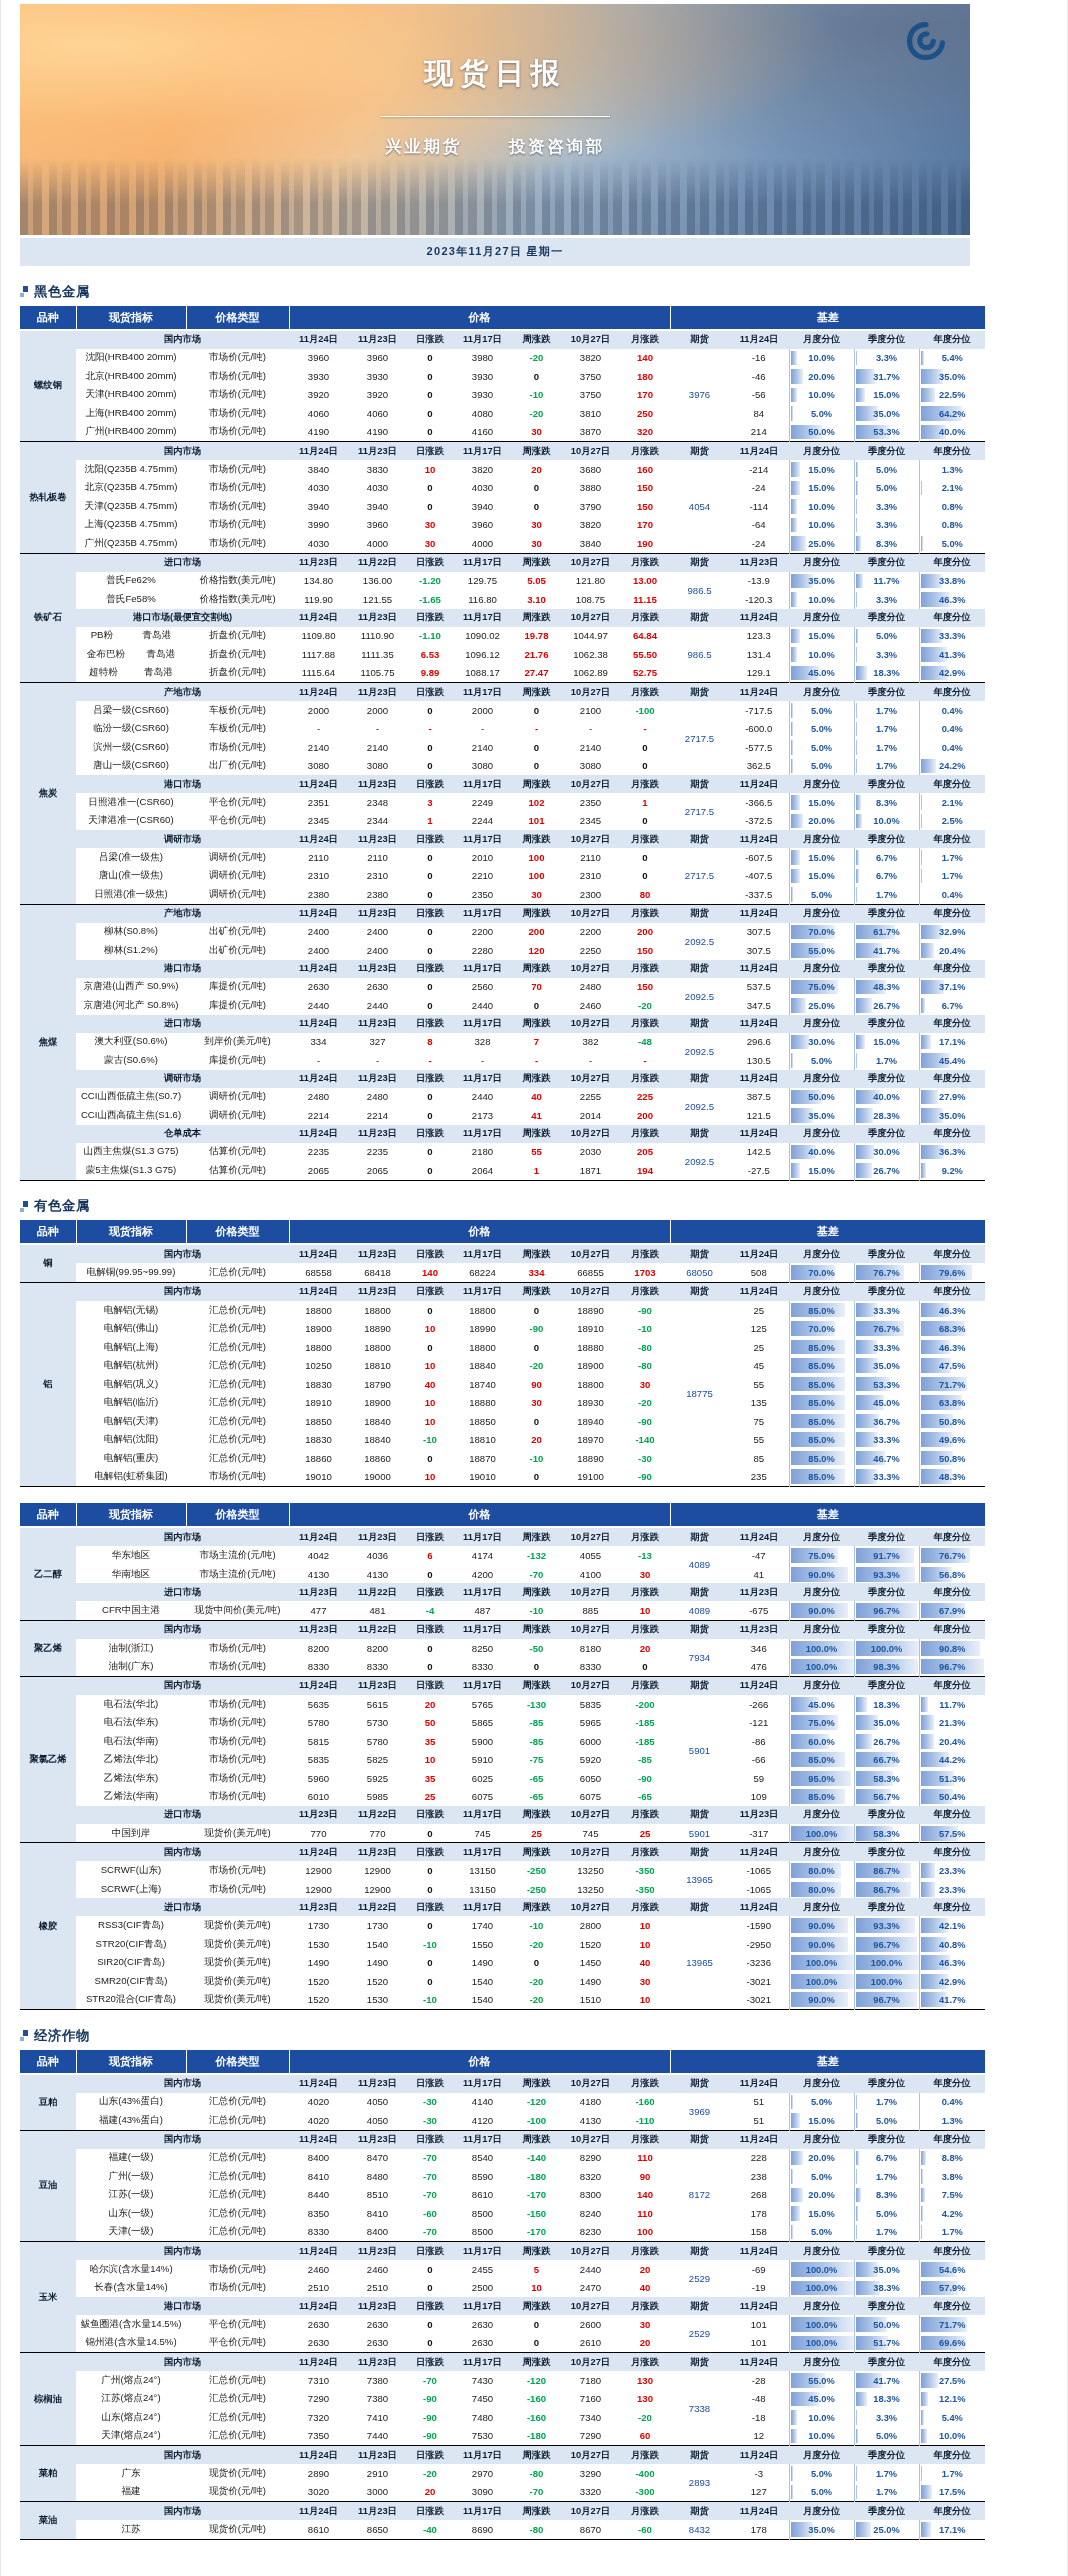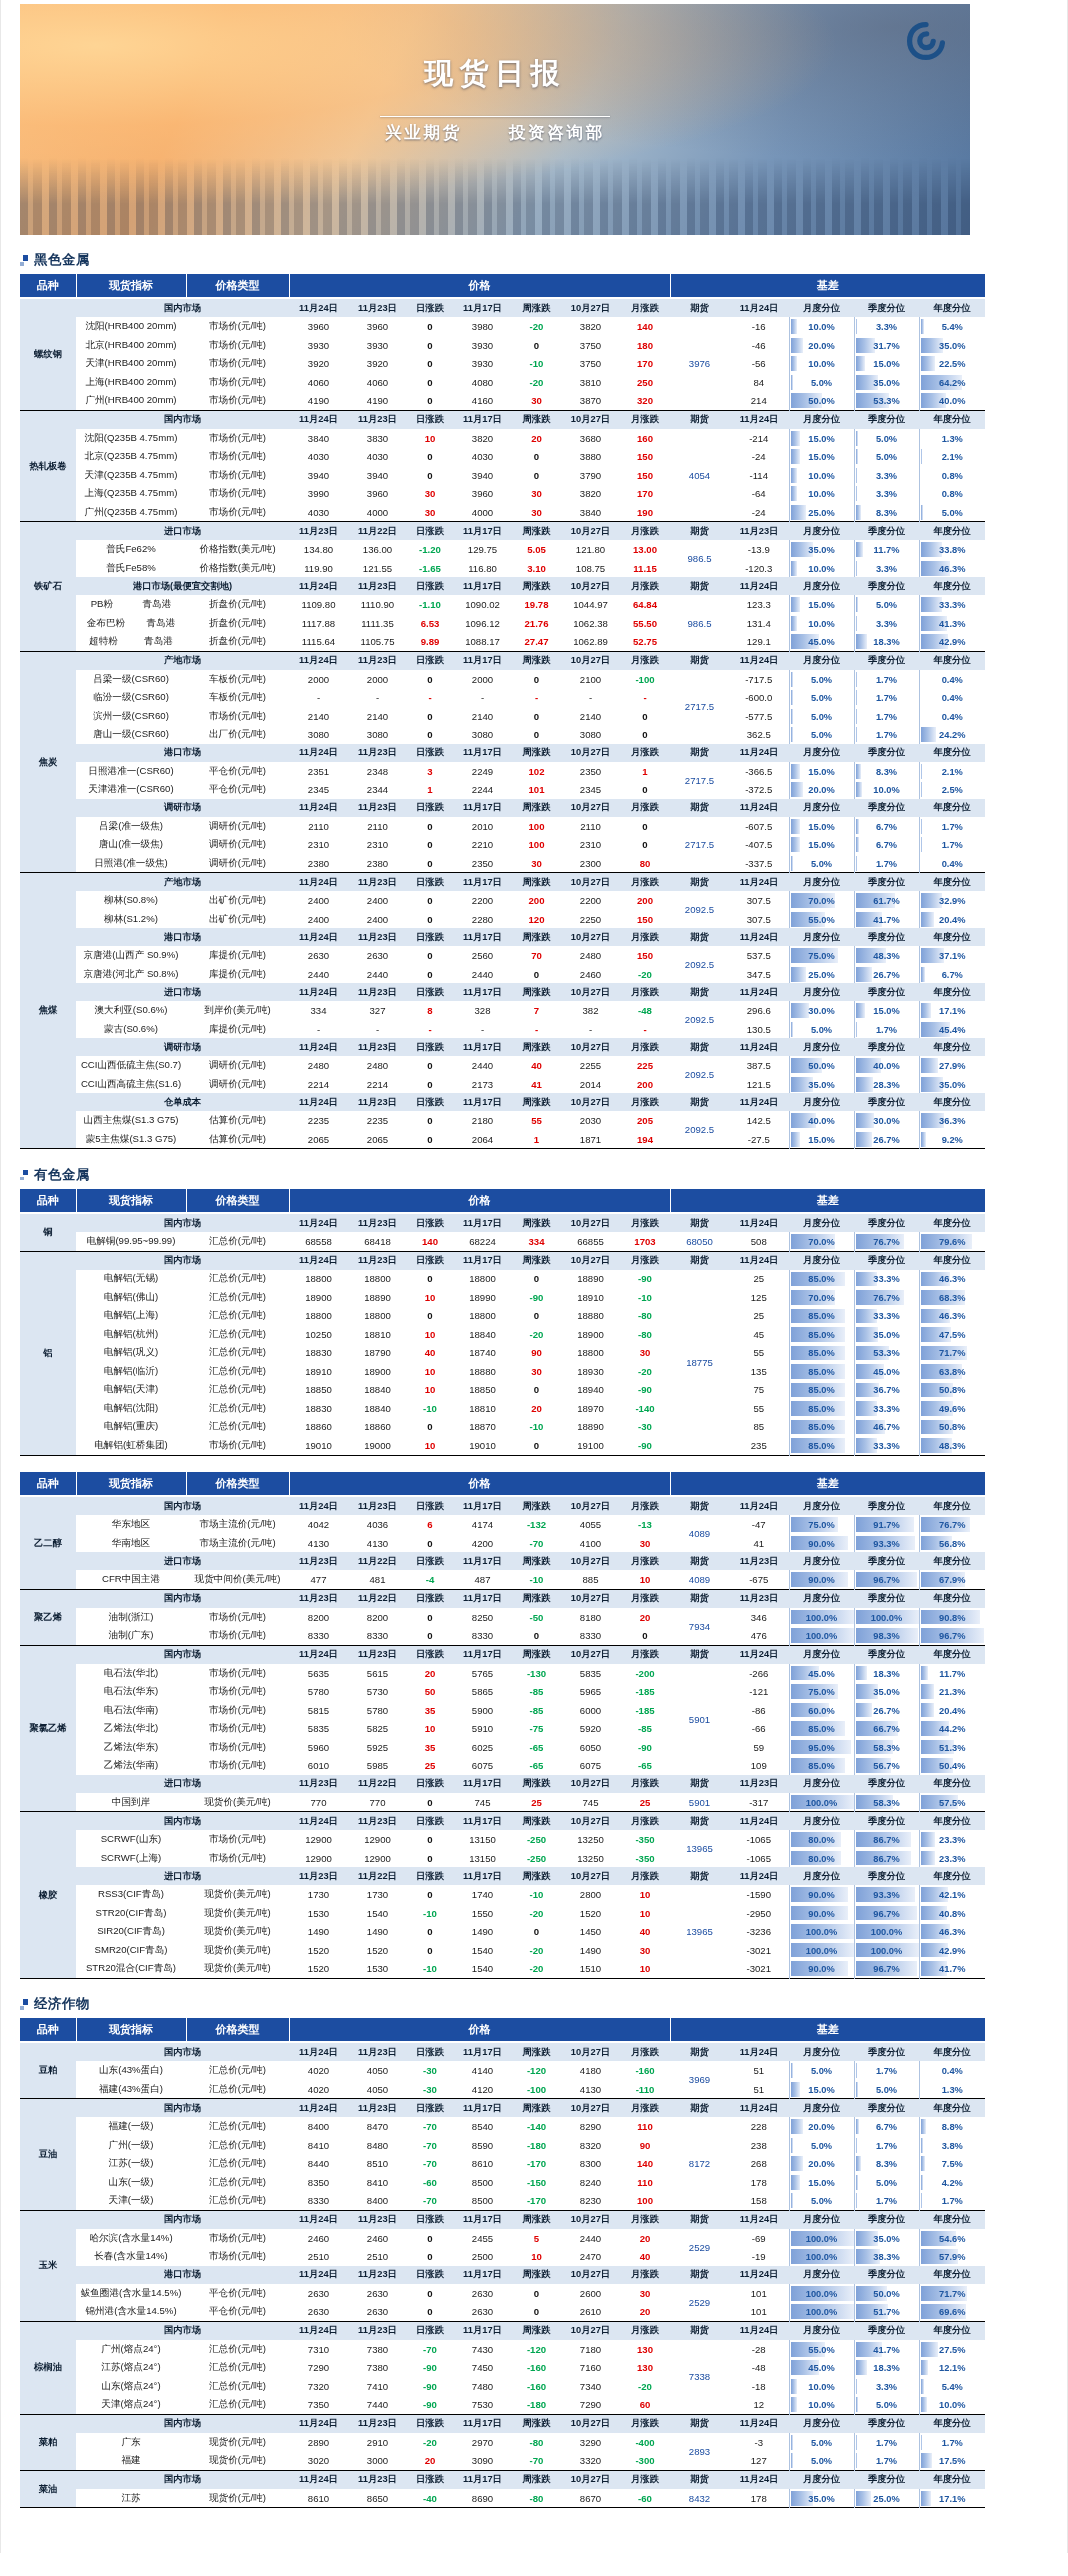--- a/index.html
+++ b/index.html
@@ -11,21 +11,21 @@
       radial-gradient(ellipse at 8% 18%, rgba(255,214,150,.95) 0%, rgba(255,190,120,.55) 30%, rgba(255,190,120,0) 60%),
       radial-gradient(ellipse at 92% 10%, rgba(90,100,120,.55) 0%, rgba(90,100,120,0) 45%),
       linear-gradient(115deg,#f6bd80 0%,#f3ae6e 20%,#ecc9a0 38%,#a8bccd 58%,#7795b8 78%,#54759e 100%);}
   .banner::after{content:"";position:absolute;left:0;right:0;bottom:0;height:77px;opacity:.45;
     background:
       repeating-linear-gradient(90deg, rgba(36,56,88,.85) 0 7.7px, rgba(70,96,130,.55) 7.7px 12.8px, rgba(30,48,78,.75) 12.8px 22px, rgba(90,114,146,.45) 22px 29px);
     -webkit-mask-image:linear-gradient(180deg,transparent 0,#000 60%);mask-image:linear-gradient(180deg,transparent 0,#000 60%);}
   .banner-inner{position:absolute;left:0;top:0;width:100%;height:100%;z-index:2;display:flex;flex-direction:column;align-items:center;}
   .banner-title{margin-top:50px;font-size:29px;font-weight:bold;color:#fff;letter-spacing:6.4px;text-shadow:0 0.6px 2.6px rgba(30,40,70,.55);}
   .banner-rule{width:230px;height:1.3px;background:#fff;margin-top:22px;box-shadow:0 0.6px 1.9px rgba(30,40,70,.4);}
-  .banner-sub{margin-top:5px;font-size:16.6px;font-weight:bold;color:#fff;letter-spacing:2.6px;text-shadow:0 0.6px 1.9px rgba(30,40,70,.55);display:flex;gap:47px;}
+  .banner-sub{margin-top:19px;font-size:16.6px;font-weight:bold;color:#fff;letter-spacing:2.6px;text-shadow:0 0.6px 1.9px rgba(30,40,70,.55);display:flex;gap:47px;}
   .logo{position:absolute;top:16.6px;right:23px;width:42px;height:42px;z-index:3;}
   
   .datebar{width:950px;height:28px;margin-top:3.2px;background:#DCE6F2;display:flex;align-items:center;justify-content:center;
     font-size:11px;font-weight:bold;color:#17365D;letter-spacing:1.3px;}
   
   .section{margin-top:16.6px;}
   .sec-title{display:flex;align-items:center;gap:5.1px;margin:0 0 5.1px 0;}
   .sec-title .sec-txt{font-size:13.4px;font-weight:bold;color:#17365D;letter-spacing:0.6px;}
   .bullet{display:inline-flex;flex-direction:column;align-items:flex-start;gap:1.3px;width:9px;}
   .bullet .b1{display:block;width:5.7px;height:5.7px;background:#1C4DA1;margin-left:2.6px;}
@@ -68,20 +68,21 @@
     <div class="banner-inner">
       <div class="banner-title">现货日报</div>
       <div class="banner-rule"></div>
       <div class="banner-sub">
         <span>兴业期货</span>
         <span>投资咨询部</span>
       </div>
     </div>
   </div>
 
+  <div class="datebar">2023年11月27日  星期一</div>
 
   <div id="sections">
       <div class="section">
     <div class="sec-title">
       <span class="bullet">
             <i class="b1"></i>
             <i class="b2"></i>
           </span>
       <span class="sec-txt">黑色金属</span>
     </div>

